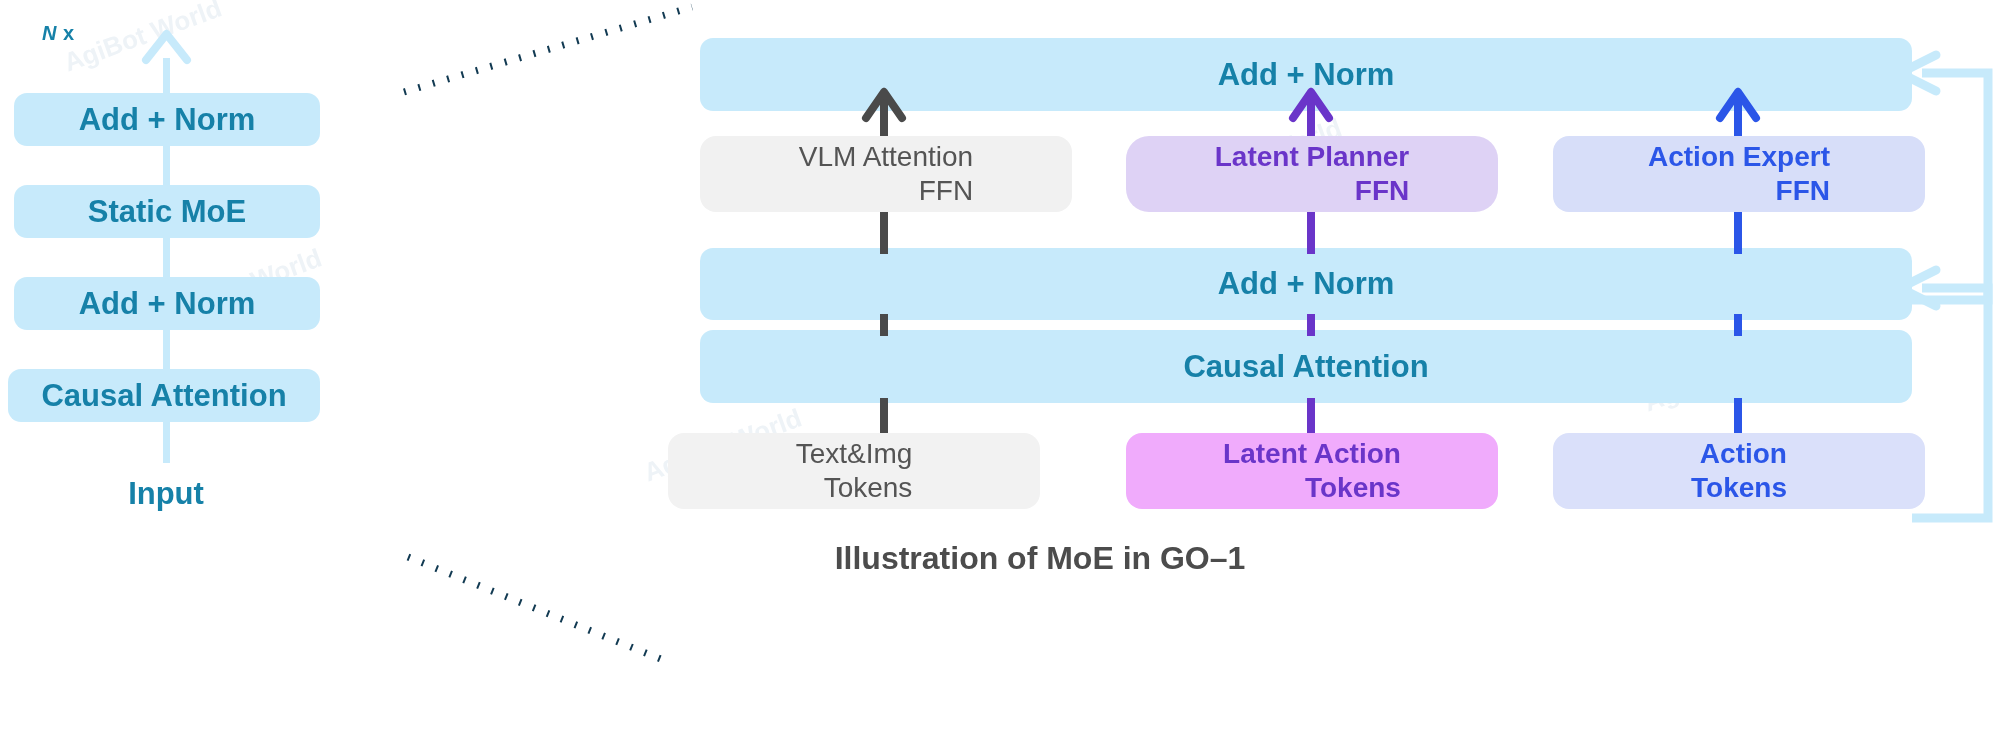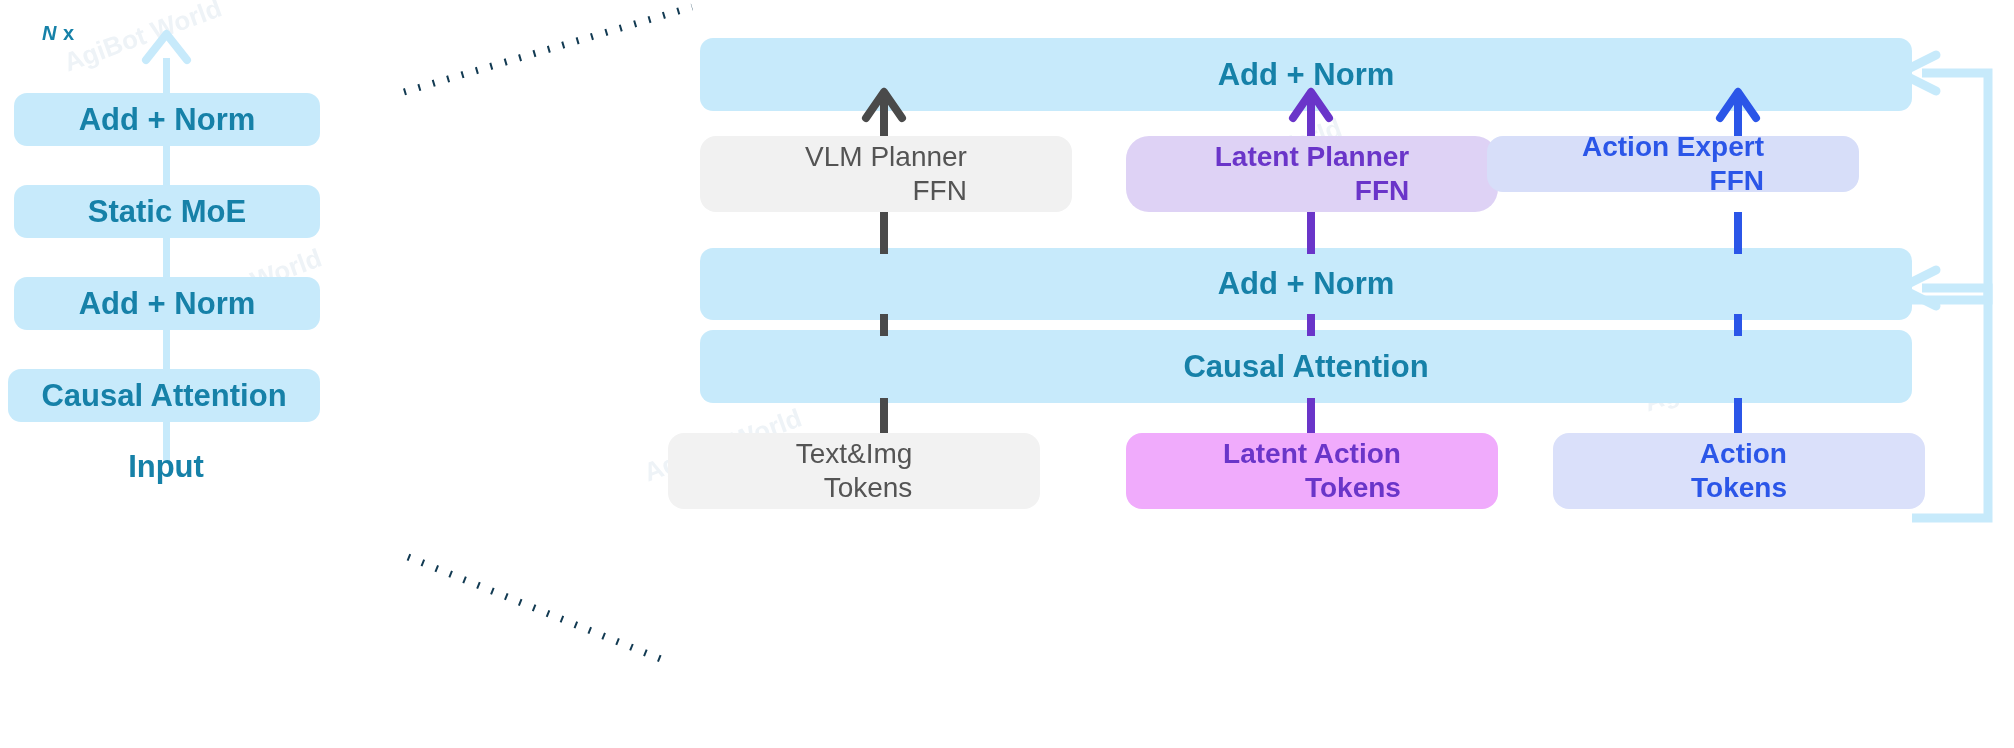--- a/index.html
+++ b/index.html
@@ -131,21 +131,21 @@
 
   <svg class="overlay" viewBox="0 0 2014 748">
     <path d="M 166.5 34 L 146 60 M 166.5 34 L 187 60" stroke="#c7eafb" stroke-width="8" fill="none" stroke-linecap="round"></path>
   </svg>
 
   <div class="node lp-node" style="left:14px; top:93px; width:306px; height:53px;">Add + Norm</div>
   <div class="node lp-node" style="left:14px; top:185px; width:306px; height:53px;">Static MoE</div>
   <div class="node lp-node" style="left:14px; top:277px; width:306px; height:53px;">Add + Norm</div>
   <div class="node lp-node" style="left:8px; top:369px; width:312px; height:53px;">Causal Attention</div>
 
-  <div class="input-label" style="left:16px; top:449px;">Input</div>
+  <div class="input-label" style="left:16px; top:476px;">Input</div>
 
   <svg class="overlay" viewBox="0 0 2014 748">
     <line x1="404" y1="92" x2="692" y2="7" stroke="#123a52" stroke-width="7" stroke-dasharray="2 13" stroke-linecap="butt"></line>
     <line x1="408" y1="557" x2="668" y2="662" stroke="#123a52" stroke-width="7" stroke-dasharray="2 13" stroke-linecap="butt"></line>
   </svg>
 
   <svg class="overlay" viewBox="0 0 2014 748">
 
     <g>
       <path d="M 1912 300 L 1988 300 L 1988 73 L 1922 73" stroke="#c7eafb" stroke-width="9" fill="none" stroke-linejoin="miter"></path>
@@ -185,28 +185,29 @@
     <g>
       <line x1="1311" y1="136" x2="1311" y2="96" stroke="#6a35c9" stroke-width="8"></line>
       <path d="M 1311 92 L 1293 118 M 1311 92 L 1329 118" stroke="#6a35c9" stroke-width="8" fill="none" stroke-linecap="round"></path>
     </g>
     <g>
       <line x1="1738" y1="136" x2="1738" y2="96" stroke="#2b56e8" stroke-width="8"></line>
       <path d="M 1738 92 L 1720 118 M 1738 92 L 1756 118" stroke="#2b56e8" stroke-width="8" fill="none" stroke-linecap="round"></path>
     </g>
   </svg>
 
-  <div class="node expert-vlm" style="left:700px; top:136px; width:372px; height:76px;">VLM Planner
+  <div class="node expert-vlm" style="left:700px; top:136px; width:372px; height:76px;">VLM Attention
 FFN</div>
   <div class="node expert-latent" style="left:1126px; top:136px; width:372px; height:76px;">Latent Planner
 FFN</div>
-  <div class="node expert-action" style="left:1487px; top:136px; width:372px; height:56px;">Action Expert
+  <div class="node expert-action" style="left:1553px; top:136px; width:372px; height:76px;">Action Expert
 FFN</div>
 
   <div class="node tok-vlm" style="left:668px; top:433px; width:372px; height:76px;">Text&amp;Img
 Tokens</div>
   <div class="node tok-latent" style="left:1126px; top:433px; width:372px; height:76px;">Latent Action
 Tokens</div>
   <div class="node tok-action" style="left:1553px; top:433px; width:372px; height:76px;">Action
 Tokens</div>
 
+  <div class="caption" style="left:660px; top:540px; width:760px;">Illustration of MoE in GO–1</div>
 
 </div>
 
 </body></html>

